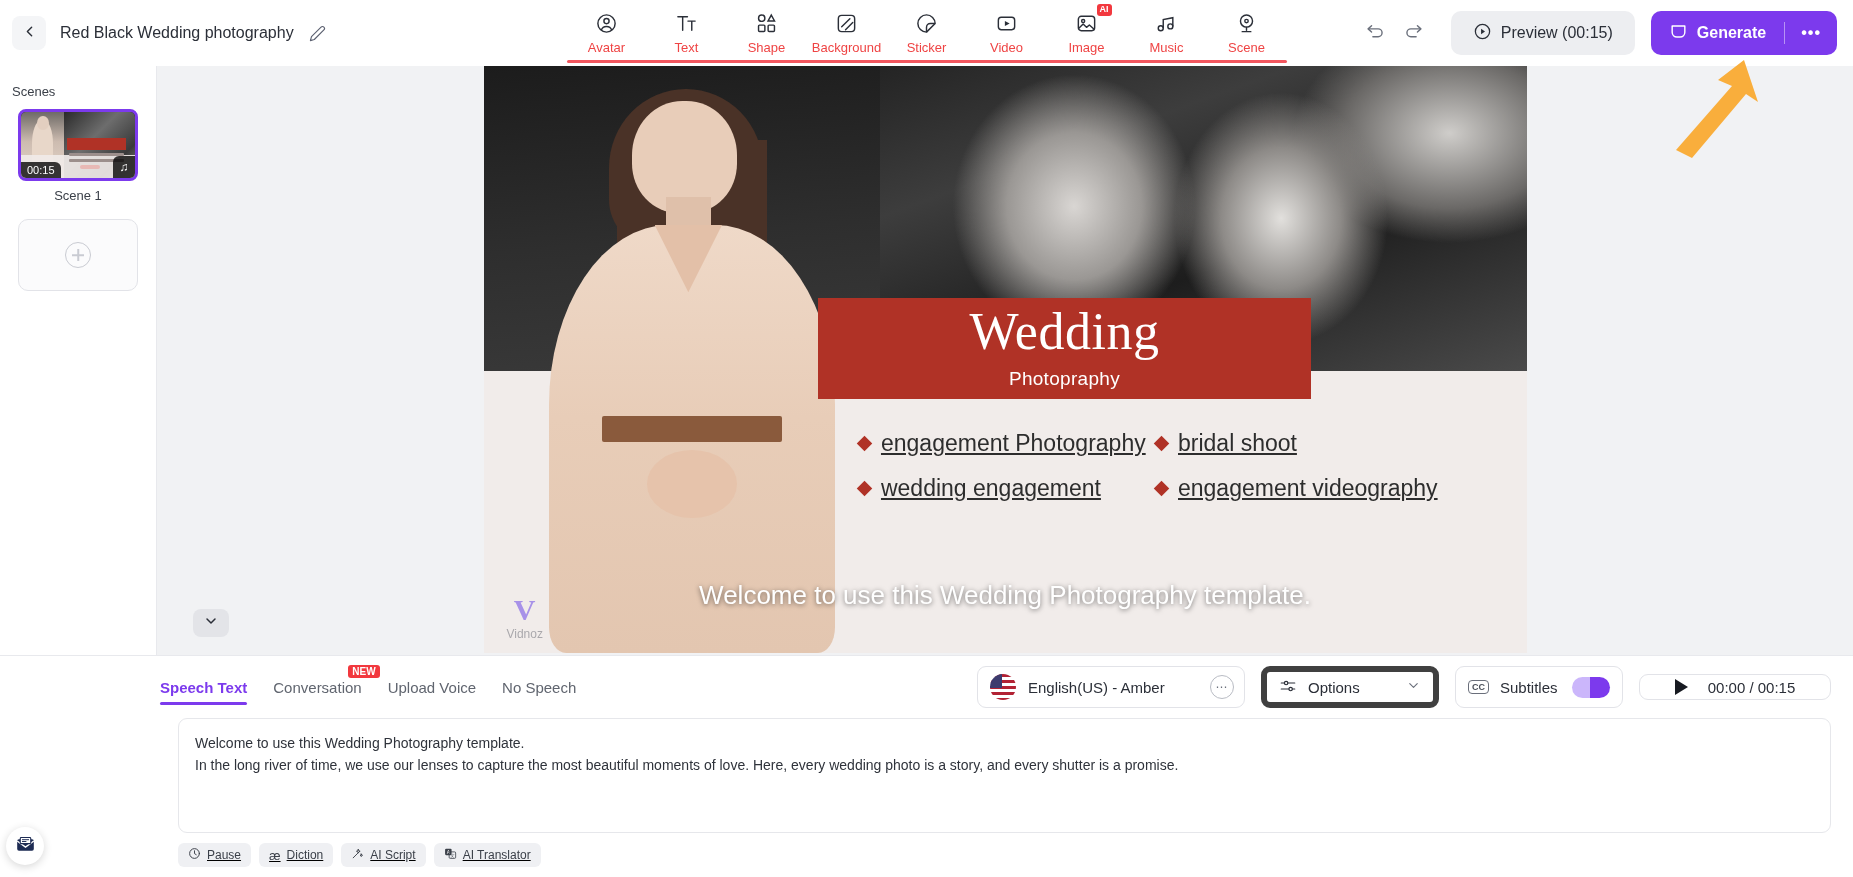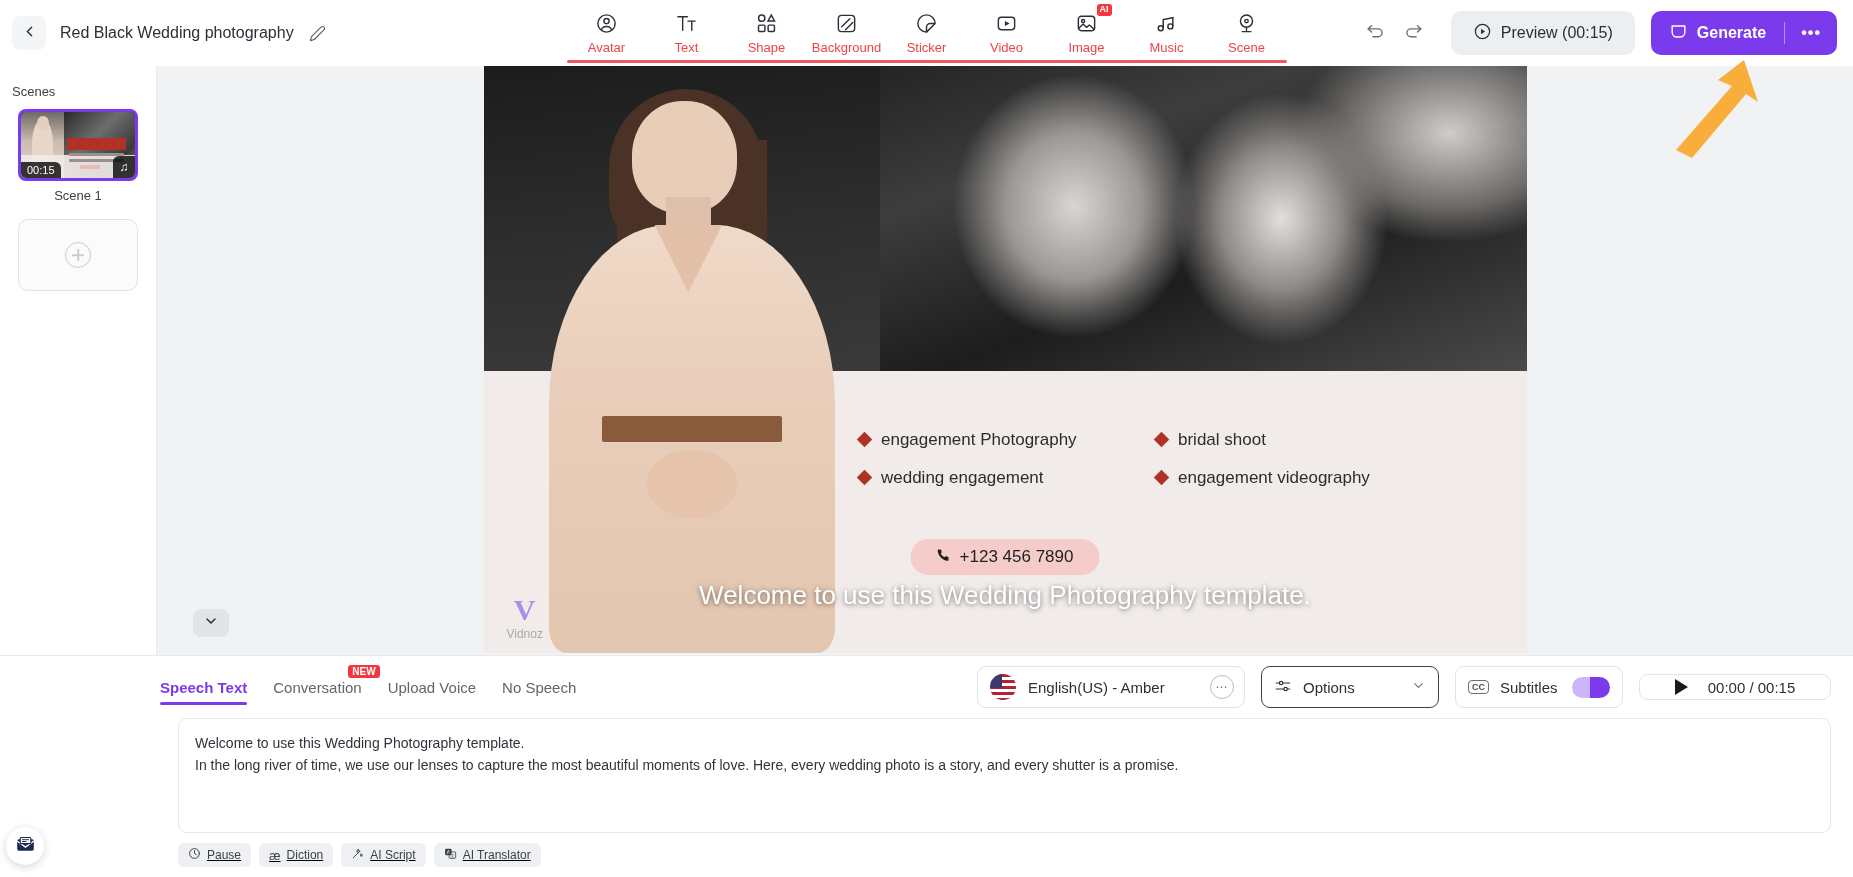--- a/index.html
+++ b/index.html
@@ -153,21 +153,21 @@
     background: #b03226; display:flex; flex-direction:column;
     align-items:center; justify-content:center; color:#fff;
   }
   .st-title { font-family: "Liberation Serif", serif; font-size: 52px; line-height: 1; letter-spacing: .5px; }
   .st-sub { font-size: 19px; margin-top: 10px; letter-spacing: .3px; }
 
   .st-services {
     position: absolute; left: 36%; top: 62%; width: 56%;
     display: grid; grid-template-columns: 1fr 1fr; row-gap: 18px; column-gap: 10px;
   }
-  .svc { display: flex; align-items: center; gap: 11px; font-size: 17px; color: #2d2d2d; }
+  .svc { display: flex; align-items: center; gap: 11px; font-size: 23px; color: #2d2d2d; text-decoration: underline; }
   .diamond { width: 11px; height: 11px; background: #b03226; transform: rotate(45deg); flex: 0 0 auto; }
 
   .st-phone {
     position: absolute; left: 50%; transform: translateX(-50%); top: 80.5%;
     background: #f5ccc9; border-radius: 999px; padding: 8px 26px;
     display: flex; align-items: center; gap: 9px; font-size: 17px; color: #1f1f1f;
   }
   .st-subtitle {
     position: absolute; left: 50%; transform: translateX(-50%); top: 87.5%;
     width: 86%; text-align: center; color: #fff; font-size: 26px;
@@ -212,21 +212,21 @@
     background: repeating-linear-gradient(180deg,#b22234 0 3px,#fff 3px 6px); }
   .flag:after { content:""; position:absolute; left:0; top:0; width:46%; height:52%; background:#3c3b6e; }
   .voice-name { font-size: 15px; color: #2b2f38; white-space: nowrap; }
   .dots-circle {
     margin-left: auto; width: 24px; height: 24px; border-radius: 50%;
     border: 1px solid #b9bcc4; display:flex; align-items:center; justify-content:center;
     color: #6a6f7b; font-size: 12px; letter-spacing: 1px; line-height: 0;
   }
   .options-select {
     display: flex; align-items: center; gap: 11px; height: 42px; width: 178px;
-    border: 1px solid #404040; border-radius: 9px; padding: 0 12px; cursor: pointer;
+    border: 6px solid #404040; border-radius: 9px; padding: 0 12px; cursor: pointer;
     font-size: 15px; color: #2b2f38;
   }
   .chev { margin-left: auto; color:#6a6f7b; }
   .subtitles-box {
     display: flex; align-items: center; gap: 11px; height: 42px; width: 168px;
     border: 1px solid #e2e3e8; border-radius: 9px; padding: 0 12px; cursor: pointer;
     font-size: 15px; color: #2b2f38;
   }
   .cc { border: 1.3px solid #6a6f7b; border-radius: 4px; font-size: 9px; padding: 1px 3px; color:#4b505a; font-weight:bold; }
   .toggle { margin-left: auto; width: 38px; height: 21px; border-radius: 999px;
@@ -450,48 +450,44 @@
           <div class="p-hair2"></div>
           <div class="p-hair3"></div>
           <div class="p-head"></div>
           <div class="p-neck"></div>
           <div class="p-body"></div>
           <div class="p-vneck"></div>
           <div class="p-belt"></div>
           <div class="p-hands"></div>
         </div>
 
+        <div class="st-banner-big">
+          <div class="st-title">Wedding</div>
+          <div class="st-sub">Photopraphy</div>
+        </div>
 
         <div class="st-services">
           <div class="svc">
             <span class="diamond"></span>
             <span>engagement Photography</span>
           </div>
           <div class="svc">
             <span class="diamond"></span>
             <span>bridal shoot</span>
           </div>
           <div class="svc">
             <span class="diamond"></span>
             <span>wedding engagement</span>
           </div>
           <div class="svc">
             <span class="diamond"></span>
             <span>engagement videography</span>
           </div>
         </div>
 
-        <div class="st-phone">
-          <span>
-            <svg width="14" height="14" viewBox="0 0 24 24" fill="#1f1f1f">
-                <path d="M6.6 2.5c.6 0 1.1.4 1.3 1l1 3.2c.2.6 0 1.2-.5 1.5l-1.4 1a13 13 0 006.8 6.8l1-1.4c.3-.5.9-.7 1.5-.5l3.2 1c.6.2 1 .7 1 1.3V20a2 2 0 01-2.2 2C10.7 21.4 2.6 13.3 2 4.7A2 2 0 014 2.5z"></path>
-              </svg>
-          </span>
-          <span>+123 456 7890</span>
-        </div>
 
         <div class="st-subtitle">Welcome to use this Wedding Photography template.</div>
 
         <div class="watermark">
           <div class="wm-v">V</div>
           <div class="wm-t">Vidnoz</div>
         </div>
       </div>
 
       <div class="collapse-btn">

